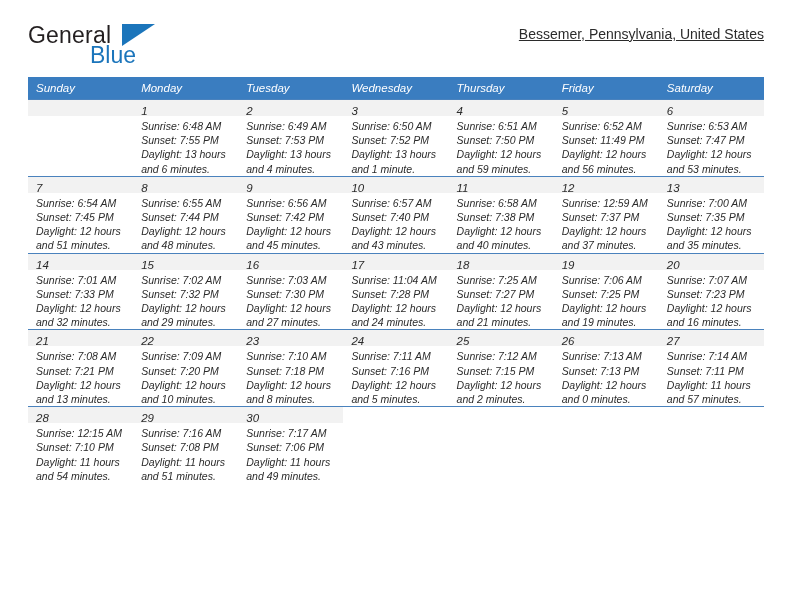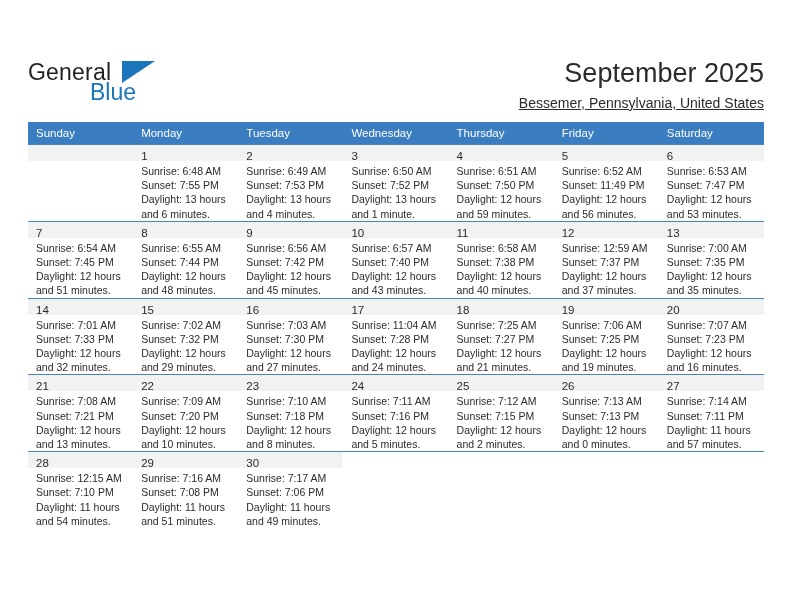--- a/index.html
+++ b/index.html
@@ -19,21 +19,20 @@
     width: 792px;
     height: 612px;
     box-sizing: border-box;
     padding: 0 28px;
   }
 
   
   .header {
     position: relative;
     height: 74px;
-    margin-top: 37px;
   }
   .brand {
     position: absolute;
     left: 0;
     top: 22px;
     width: 240px;
     height: 52px;
   }
   .brand-general {
     position: absolute;
@@ -82,21 +81,22 @@
     line-height: 17px;
     white-space: nowrap;
     text-decoration: underline;
   }
 
   
   table.calendar {
     width: 736px;
     border-collapse: collapse;
     table-layout: fixed;
-    margin-top: 11px;
+    margin-top: 3px;
+    font-style: italic;
   }
   table.calendar th {
     background: #3a7dc0;
     color: #ffffff;
     font-size: 11.5px;
     font-weight: normal;
     text-align: left;
     padding: 5px 0 5px 8px;
     height: 11px;
     border: none;
@@ -147,21 +147,20 @@
 
   <div class="header">
 
     <div class="brand">
       <span class="brand-general">General</span>
       <span class="brand-flag"></span>
       <span class="brand-blue">Blue</span>
     </div>
 
     <div class="title-block">
-      <div class="cal-title">September 2025</div>
       <div class="cal-subtitle">Bessemer, Pennsylvania, United States</div>
     </div>
 
   </div>
 
   <table class="calendar">
     <thead>
       <tr>
         <th>Sunday</th>
         <th>Monday</th>

